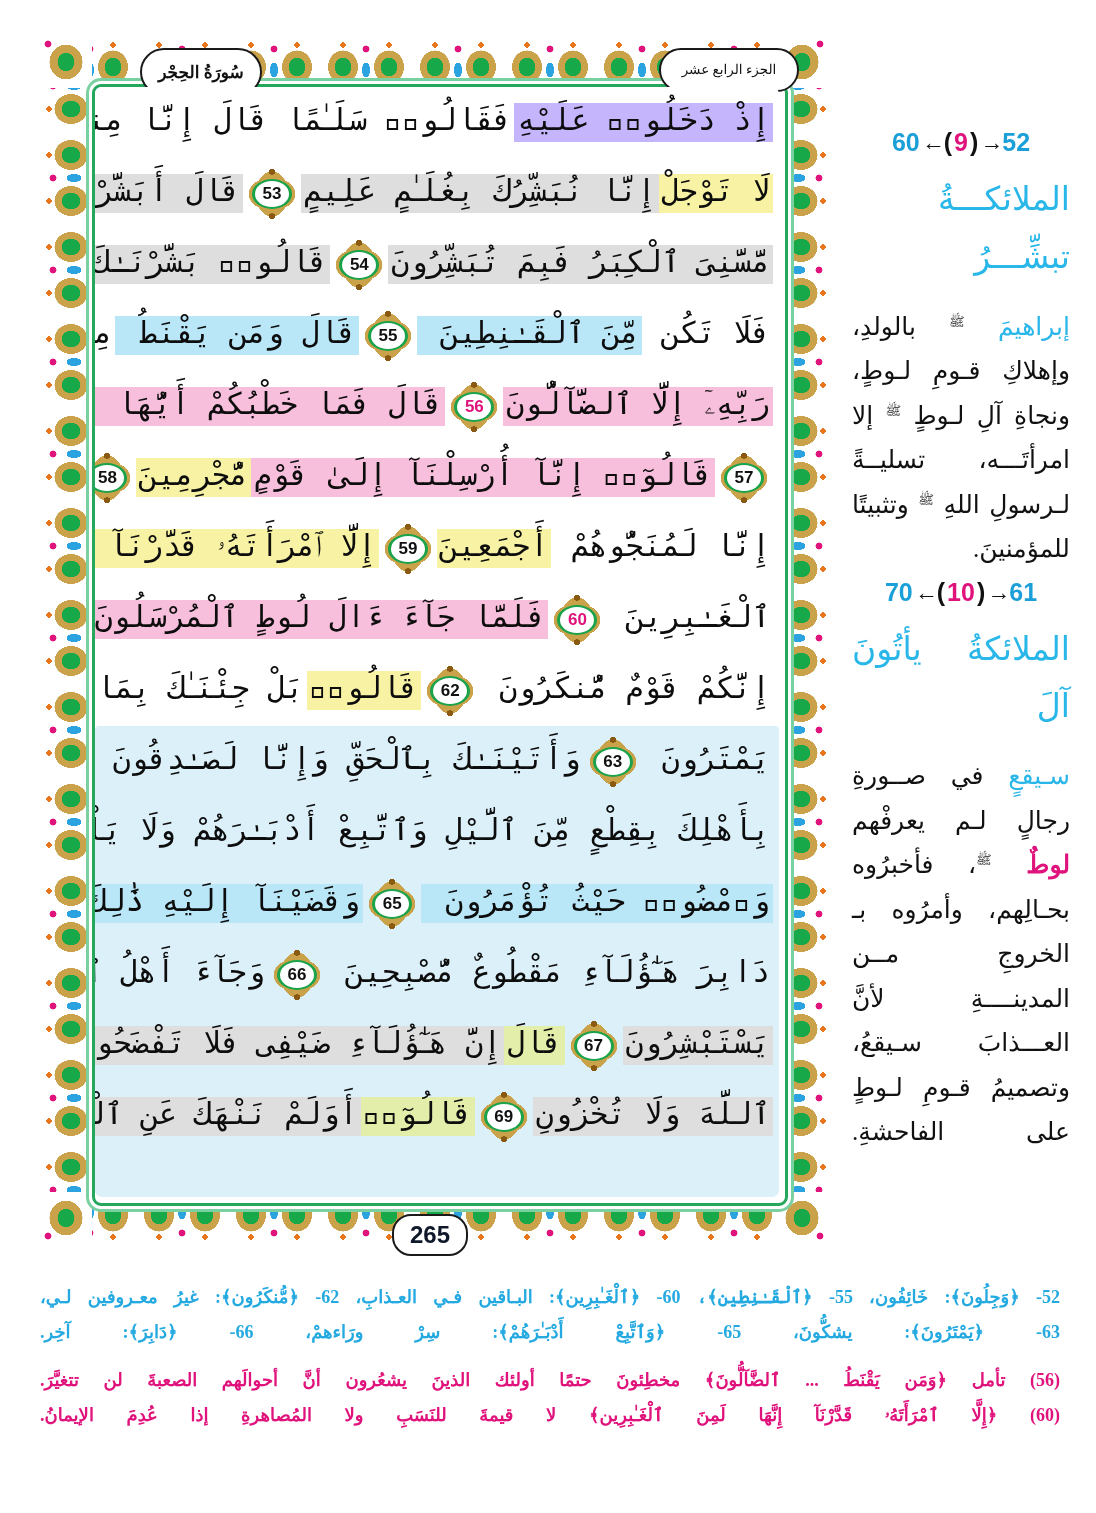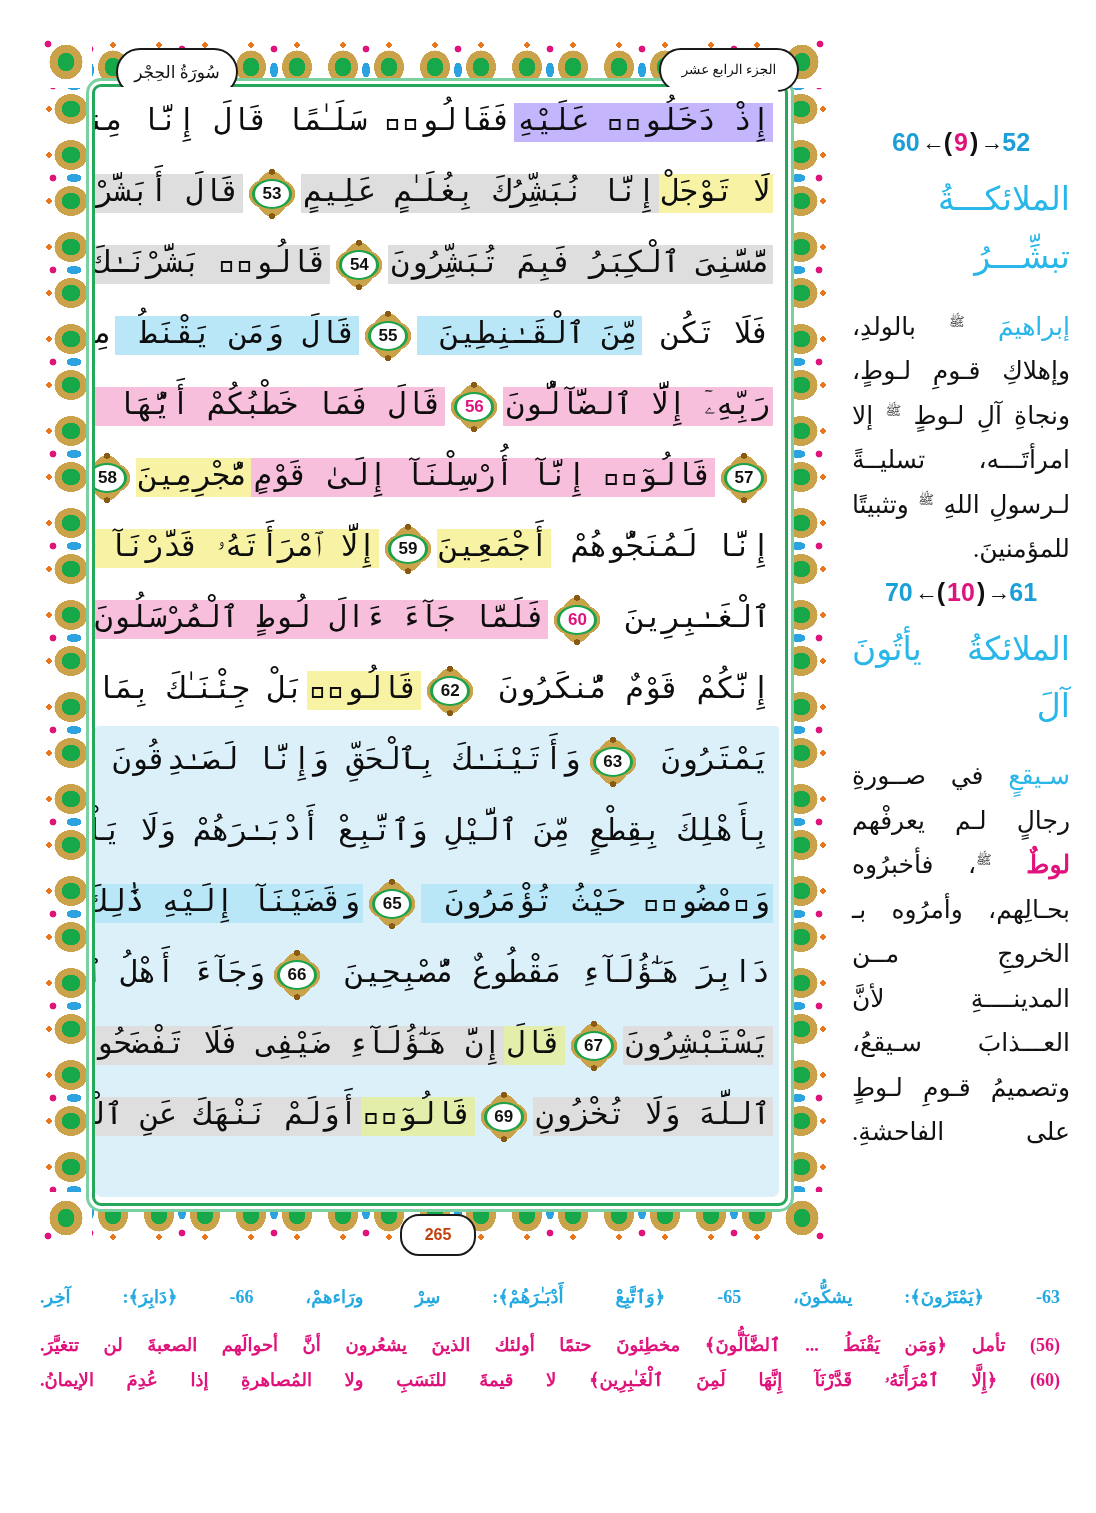--- a/index.html
+++ b/index.html
@@ -72,29 +72,29 @@
     background:#ffffff;
   }
 
   
   .cartouche{
     position:absolute;background:#ffffff;border:2px solid #1a1a1a;
     border-radius:26px;display:flex;align-items:center;justify-content:center;
     font-family:"Liberation Serif",serif;color:#111;direction:rtl;
     line-height:1;white-space:nowrap;
   }
-  #surah-cartouche{left:116px;top:48px;width:118px;height:44px;font-size:17px;font-weight:normal;}
+  #surah-cartouche{left:140px;top:48px;width:118px;height:44px;font-size:17px;font-weight:bold;}
   #juz-cartouche  {left:659px;top:48px;width:136px;height:40px;font-size:13.5px;}
 
   
   #page-number{
-    position:absolute;left:400px;top:1214px;width:72px;height:38px;
+    position:absolute;left:392px;top:1214px;width:72px;height:38px;
     background:#fff;border:2px solid #1a1a1a;border-radius:19px;
     display:flex;align-items:center;justify-content:center;
-    font-family:"Liberation Sans",sans-serif;font-size:16px;font-weight:bold;color:#c2410c;
+    font-family:"Liberation Sans",sans-serif;font-size:24px;font-weight:bold;color:#0f172a;
   }
 
   
   #quran{
     position:absolute;left:95px;top:87px;width:684px;height:1110px;
     direction:rtl;overflow:hidden;background:#ffffff;border-radius:7px;
   }
   .ayah-line{
     position:relative;display:flex;align-items:center;justify-content:flex-start;
     height:71px;padding:0 6px;box-sizing:border-box;white-space:nowrap;
@@ -421,20 +421,21 @@
           <span class="arrow">→</span>
           <span class="side">61</span>
         </div>
         <div class="side-head">الملائكةُ يأتُونَ آلَ</div>
         <div class="side-body"><span class="cy">سـيقعٍ</span> في صــورةِ رجالٍ لـم يعرفْهم <span class="mg">لوطٌ</span> <span class="honor">ﷺ</span>، فأخبرُوه بحـالِهم، وأمرُوه بـ الخروجِ مــن المدينــــةِ لأنَّ العـــذابَ سـيقعُ، وتصميمُ قـومِ لـوطٍ على الفاحشةِ.</div>
       </div>
     </div>
 
   <div id="footnotes">
     <div id="fn-blue-wrap">
+        <div class="fn-blue">52- ﴿وَجِلُونَ﴾: خَائِفُون، 55- ﴿ٱلْقَـٰنِطِين﴾، 60- ﴿ٱلْغَـٰبِرِين﴾: البـاقين فـي العـذابِ، 62- ﴿مُّنكَرُون﴾: غيرُ معـروفين لـي،</div>
         <div class="fn-blue">63- ﴿يَمْتَرُونَ﴾: يشكُّونَ، 65- ﴿وَٱتَّبِعْ أَدْبَـٰرَهُمْ﴾: سِرْ ورَاءهمْ، 66- ﴿دَابِرَ﴾: آخِر.</div>
       </div>
     <div id="fn-pink-wrap" class="fn-pink">
         <div class="ln">(56) تأمل ﴿وَمَن يَقْنَطُ ... ٱلضَّآلُّونَ﴾ مخطِئونَ حتمًا أولئك الذينَ يشعُرون أنَّ أحوالَهم الصعبةَ لن تتغيَّرَ.</div>
         <div class="ln">(60) ﴿إِلَّا ٱمْرَأَتَهُۥ قَدَّرْنَآ إِنَّهَا لَمِنَ ٱلْغَـٰبِرِين﴾ لا قيمةَ للنَسَبِ ولا المُصاهرةِ إذا عُدِمَ الإيمانُ.</div>
       </div>
   </div>
 
 </div>
 

